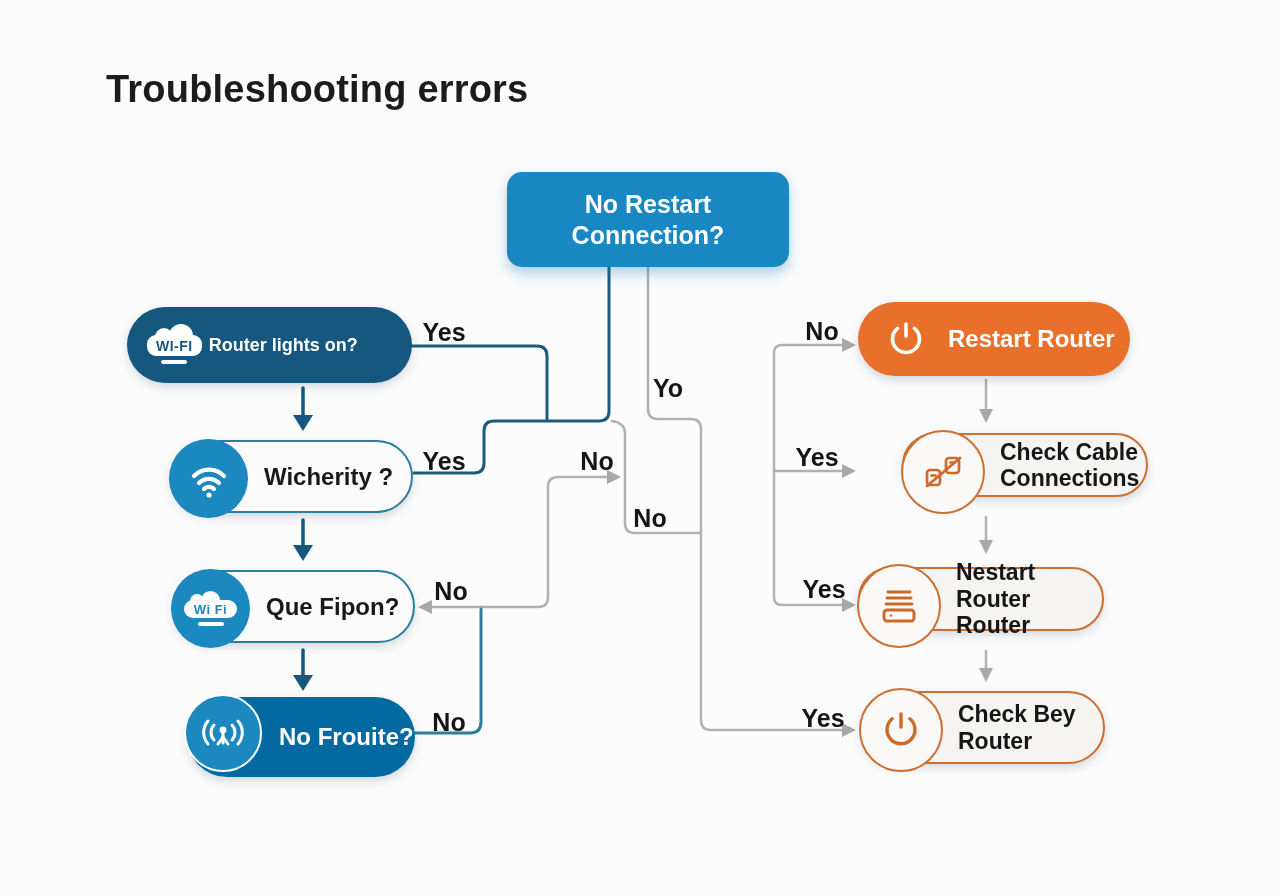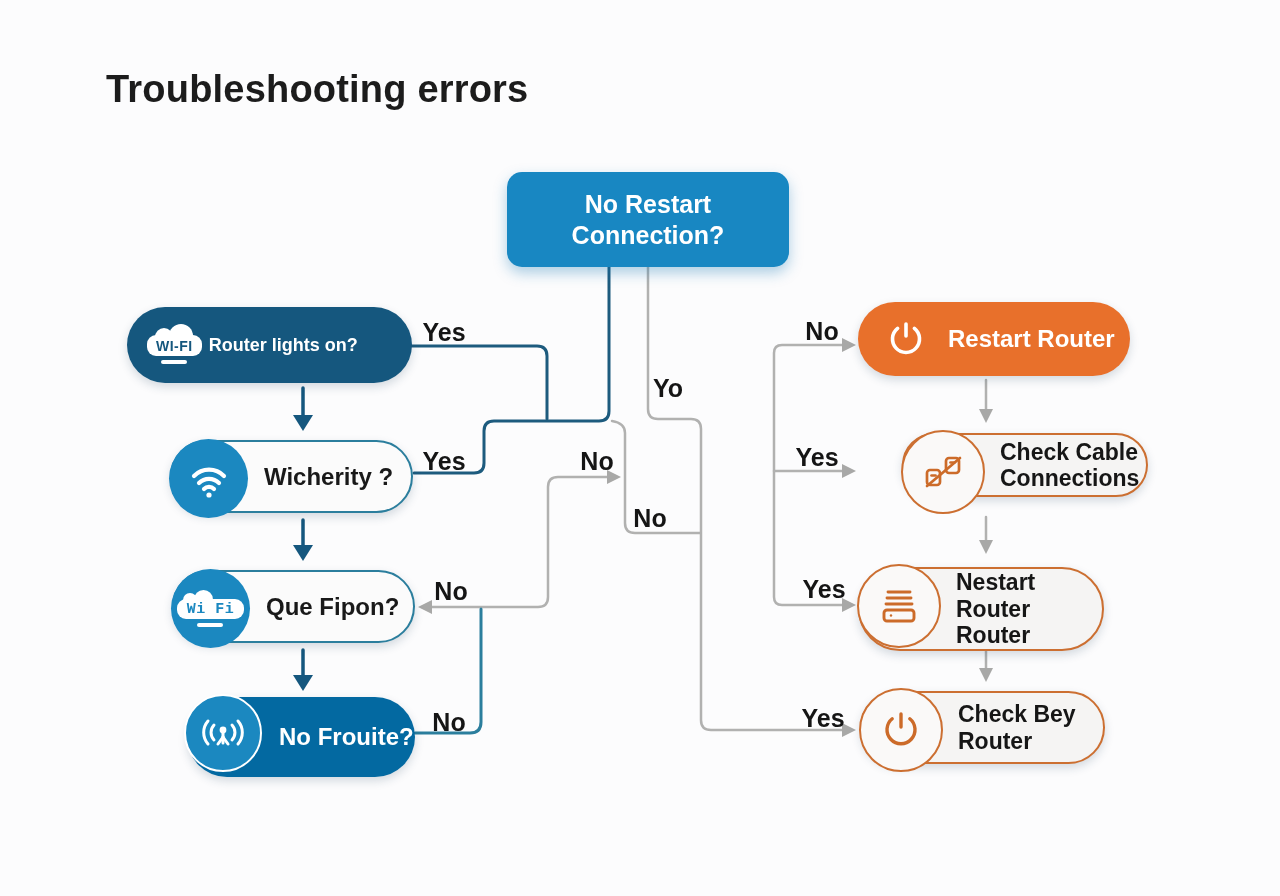--- a/index.html
+++ b/index.html
@@ -71,40 +71,40 @@
     left:858px;top:302px;width:272px;height:74px;
     background:#e8702b;color:#fff;gap:22px;padding-left:28px;
   }
   .pill-orange .txt{font-size:24px;}
 
   .pill-light-orange{
     background:#f5f4f3;border:2px solid #cc6f31;color:#161616;border-radius:42px;
   }
   .pill-light-orange .txt{font-size:23px;line-height:1.15;margin-left:96px;width:165px;}
   .node-cable{left:902px;top:433px;width:246px;height:64px;}
-  .node-nestart{left:858px;top:567px;width:246px;height:84px;}
+  .node-nestart{left:858px;top:567px;width:246px;height:64px;}
   .node-checkbey{left:860px;top:691px;width:245px;height:73px;}
 
   
   .cloud-badge{
     position:relative;background:#ffffff;border-radius:9px;
     padding:4px 9px 3px;color:#15577e;font-weight:800;font-size:14px;
     letter-spacing:.5px;line-height:1;white-space:nowrap;
   }
   .cloud-badge .bump1,.cloud-badge .bump2{
     position:absolute;background:#ffffff;border-radius:50%;z-index:0;
   }
   .cloud-badge .bump1{width:18px;height:18px;top:-7px;left:8px;}
   .cloud-badge .bump2{width:24px;height:24px;top:-11px;left:22px;}
   .cloud-badge .badge-text{position:relative;z-index:1;}
   .cloud-badge .underline{
     position:absolute;left:50%;transform:translateX(-50%);bottom:-8px;
     width:26px;height:3.5px;background:#ffffff;border-radius:2px;
   }
-  .cloud-badge.small{font-size:15px;padding:3px 10px 2px;font-family:Liberation Mono, monospace;}
+  .cloud-badge.small{font-size:13px;padding:3px 10px 2px;}
   .cloud-badge.small .bump1{width:14px;height:14px;top:-6px;left:6px;}
   .cloud-badge.small .bump2{width:19px;height:19px;top:-9px;left:17px;}
 </style>
 </head>
 <body>
 
 <div class="canvas">
 
   <div class="title">Troubleshooting errors</div>
 

